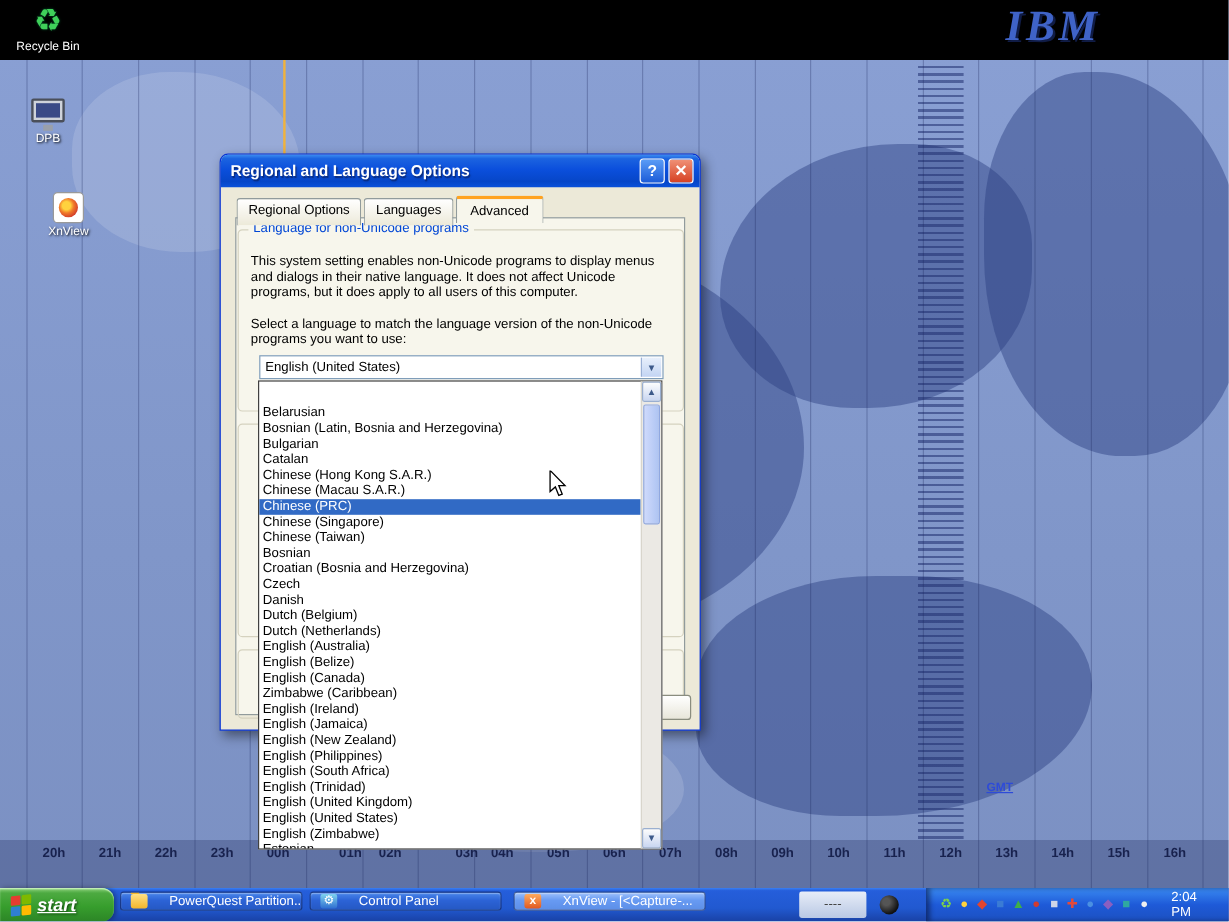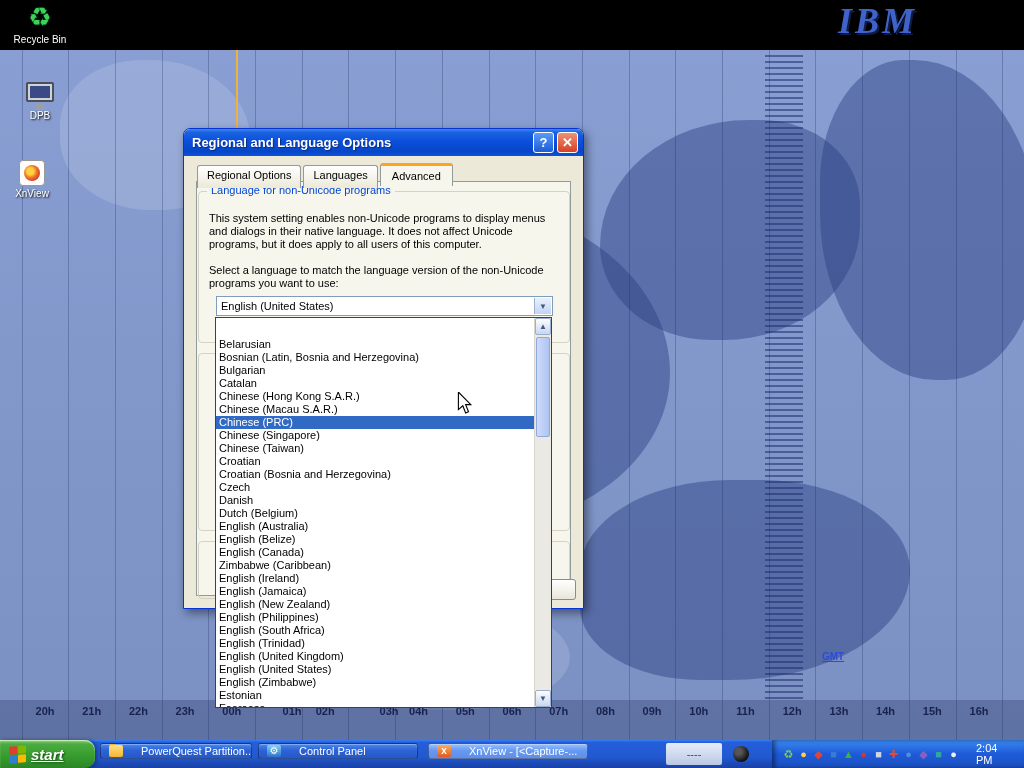--- a/index.html
+++ b/index.html
@@ -188,21 +188,21 @@
   <div class="ibm">IBM</div>
 
   <div class="dicon" style="left:8px;top:2px;">
     <div class="ico-recycle">♻</div>
     <span class="lbl">Recycle Bin</span>
   </div>
   <div class="dicon" style="left:8px;top:82px;">
     <div class="ico-monitor"></div>
     <span class="lbl" style="margin-top:8px;">DPB</span>
   </div>
-  <div class="dicon" style="left:0;top:160px;">
+  <div class="dicon" style="left:25px;top:160px;">
     <div class="ico-xnview"></div>
     <span class="lbl">XnView</span>
   </div>
 
   <div class="dialog">
     <div class="titlebar">
       <span class="title">Regional and Language Options</span>
       <span class="tbtn help">?</span>
       <span class="tbtn close">✕</span>
     </div>
@@ -233,25 +233,26 @@
     <div class="items" id="listitems">
         <div class="li">Belarusian</div>
         <div class="li">Bosnian (Latin, Bosnia and Herzegovina)</div>
         <div class="li">Bulgarian</div>
         <div class="li">Catalan</div>
         <div class="li">Chinese (Hong Kong S.A.R.)</div>
         <div class="li">Chinese (Macau S.A.R.)</div>
         <div class="li sel">Chinese (PRC)</div>
         <div class="li">Chinese (Singapore)</div>
         <div class="li">Chinese (Taiwan)</div>
-        <div class="li">Croatian</div>
+        <div class="li">Bosnian</div>
         <div class="li">Croatian (Bosnia and Herzegovina)</div>
         <div class="li">Czech</div>
         <div class="li">Danish</div>
         <div class="li">Dutch (Belgium)</div>
+        <div class="li">Dutch (Netherlands)</div>
         <div class="li">English (Australia)</div>
         <div class="li">English (Belize)</div>
         <div class="li">English (Canada)</div>
         <div class="li">Zimbabwe (Caribbean)</div>
         <div class="li">English (Ireland)</div>
         <div class="li">English (Jamaica)</div>
         <div class="li">English (New Zealand)</div>
         <div class="li">English (Philippines)</div>
         <div class="li">English (South Africa)</div>
         <div class="li">English (Trinidad)</div>

